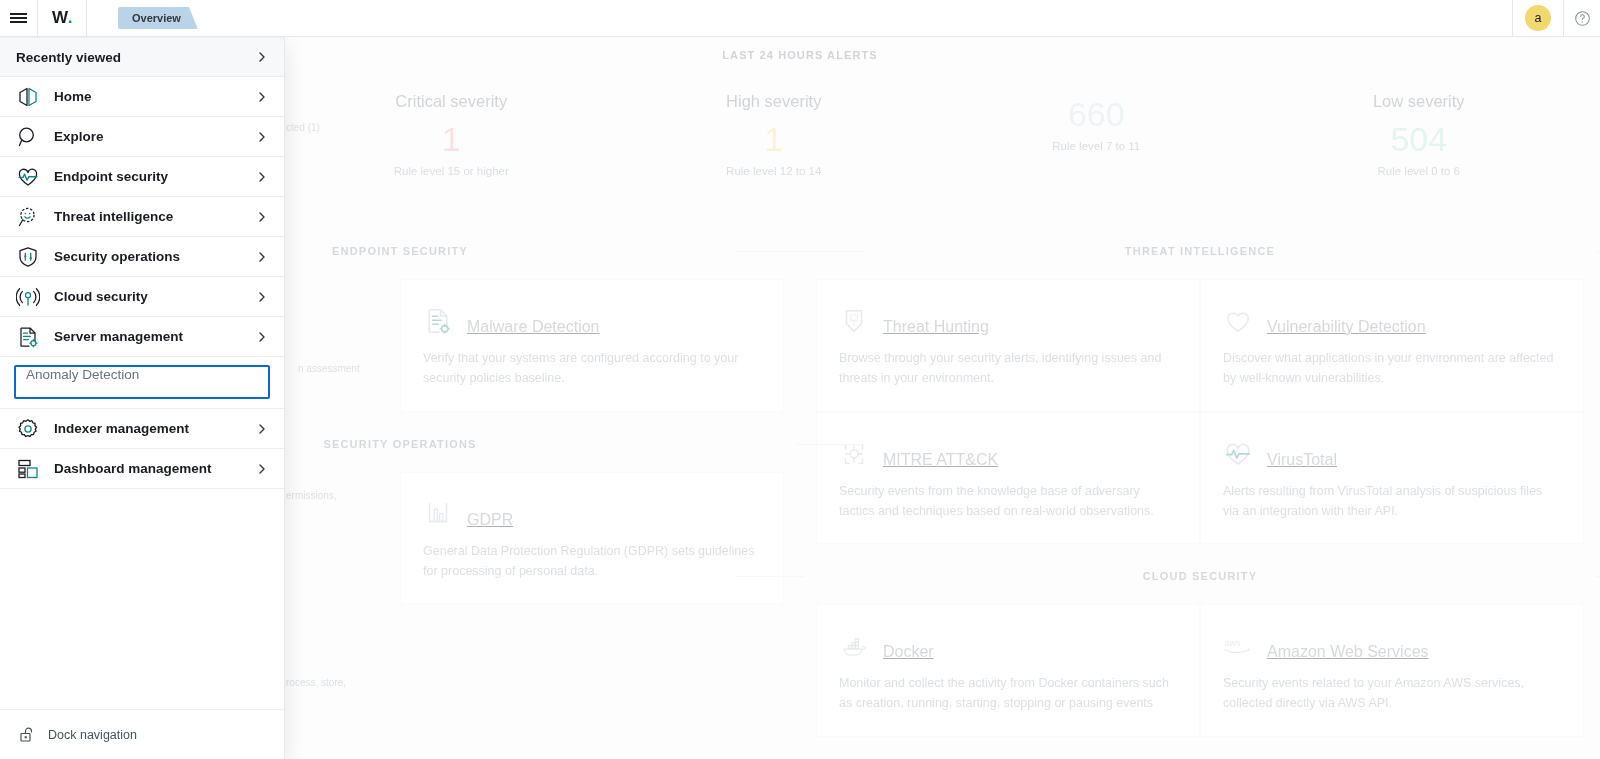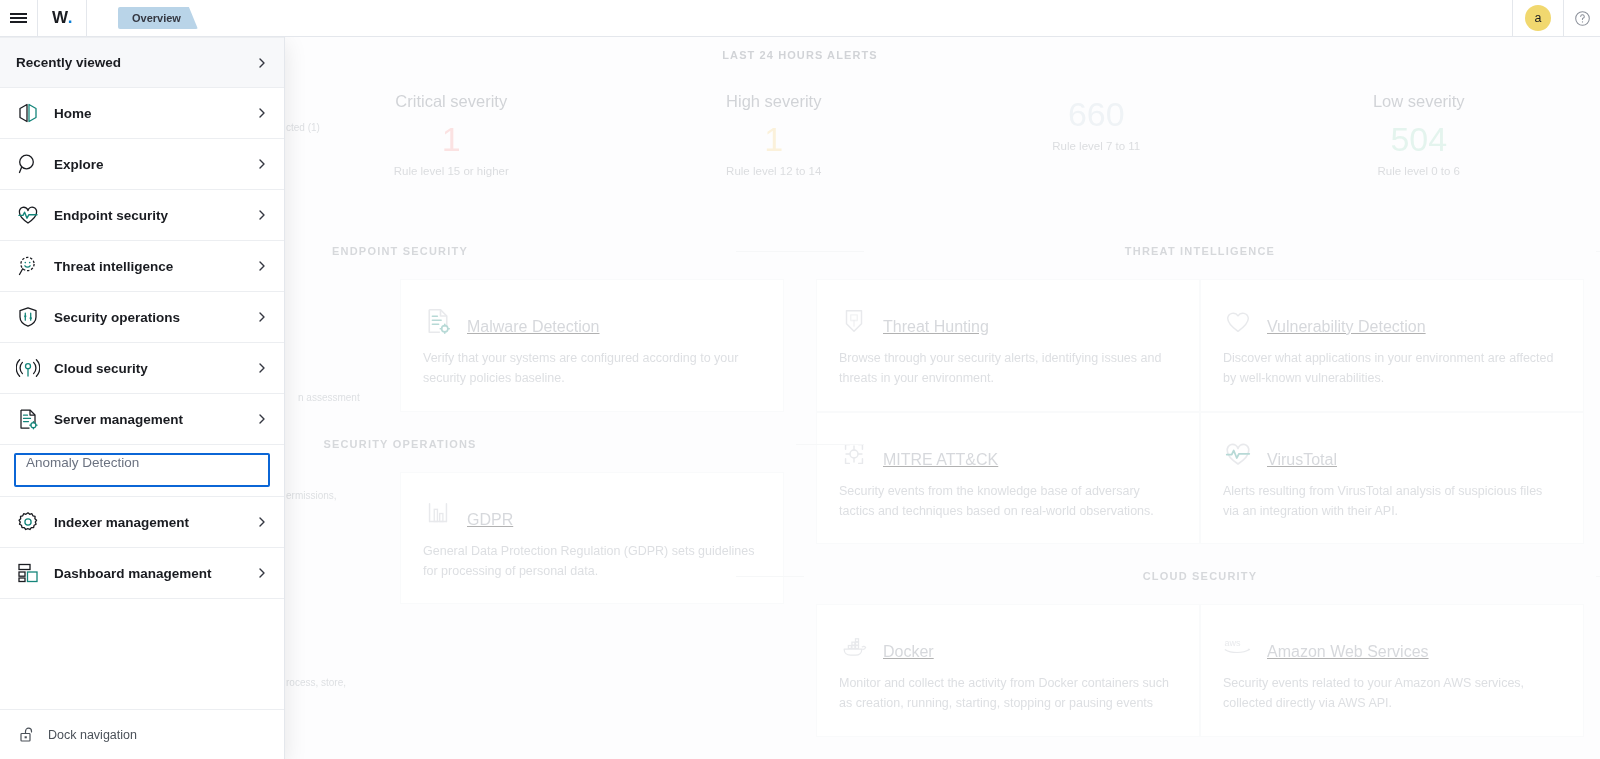--- a/index.html
+++ b/index.html
@@ -102,21 +102,21 @@
 
   
   .nav {
     position: absolute; top: 37px; left: 0; width: 285px; height: 722px;
     background: #fff; border-right: 1px solid #e4e7ec; z-index: 30;
     box-shadow: 0 6px 22px rgba(0,0,0,0.10);
     display: flex; flex-direction: column;
   }
   .nav-scroll { flex: 1; overflow: hidden; }
   .nav-row {
-    height: 51px; display: flex; align-items: center; padding: 0 16px;
+    height: 40px; display: flex; align-items: center; padding: 0 16px;
     border-bottom: 1px solid #eceef1; cursor: pointer; gap: 14px;
   }
   .nav-row.recent { background: #f7f8fa; border-top: 1px solid #eceef1; }
   .nav-ico { width: 24px; height: 24px; flex: none; color: #1a1c21; }
   .nav-ico svg { width: 24px; height: 24px; display: block; }
   .nav-label { font-size: 13.5px; font-weight: 700; color: #1a1c21; flex: 1; }
   .nav-label.plain { font-weight: 700; }
   .chev { color: #343741; width: 12px; height: 12px; flex: none; }
   .chev svg { width: 12px; height: 12px; display: block; }
 
@@ -304,21 +304,21 @@
                 <span class="card-title">Amazon Web Services</span>
               </div>
               <div class="card-desc">Security events related to your Amazon AWS services, collected directly via AWS API.</div>
             </div>
           </div>
         </div>
       </div>
 
     <div id="ghosts">
         <div class="ghost-text" style="left:286px;top:85px;">cted (1)</div>
-        <div class="ghost-text" style="left:298px;top:326px;margin-top:29px;">n assessment</div>
+        <div class="ghost-text" style="left:298px;top:326px;">n assessment</div>
         <div class="ghost-text" style="left:286px;top:453px;">ermissions,</div>
         <div class="ghost-text" style="left:286px;top:640px;">rocess, store,</div>
       </div>
   </div>
 
   <div style="position:absolute;top:37px;left:0;width:1600px;height:722px;z-index:12;pointer-events:none;">
     <div class="close-btn" style="pointer-events:auto;">
       <svg viewBox="0 0 16 16" width="12" height="12" fill="none" stroke="currentColor" stroke-width="1.6" stroke-linecap="round">
         <path d="M3.5 3.5 L12.5 12.5 M12.5 3.5 L3.5 12.5"></path>
       </svg>

